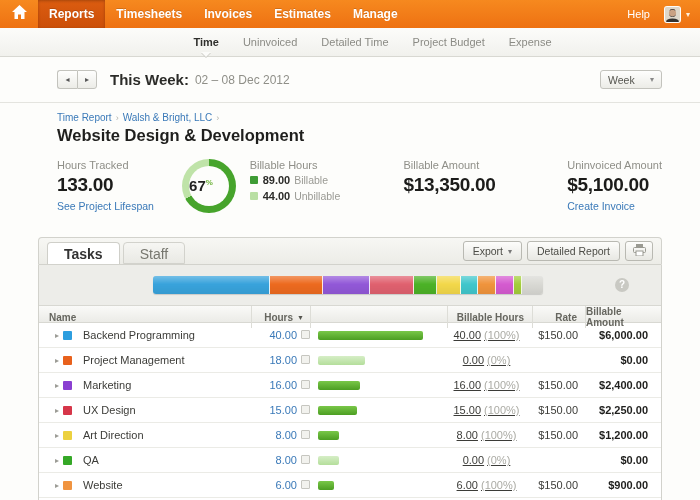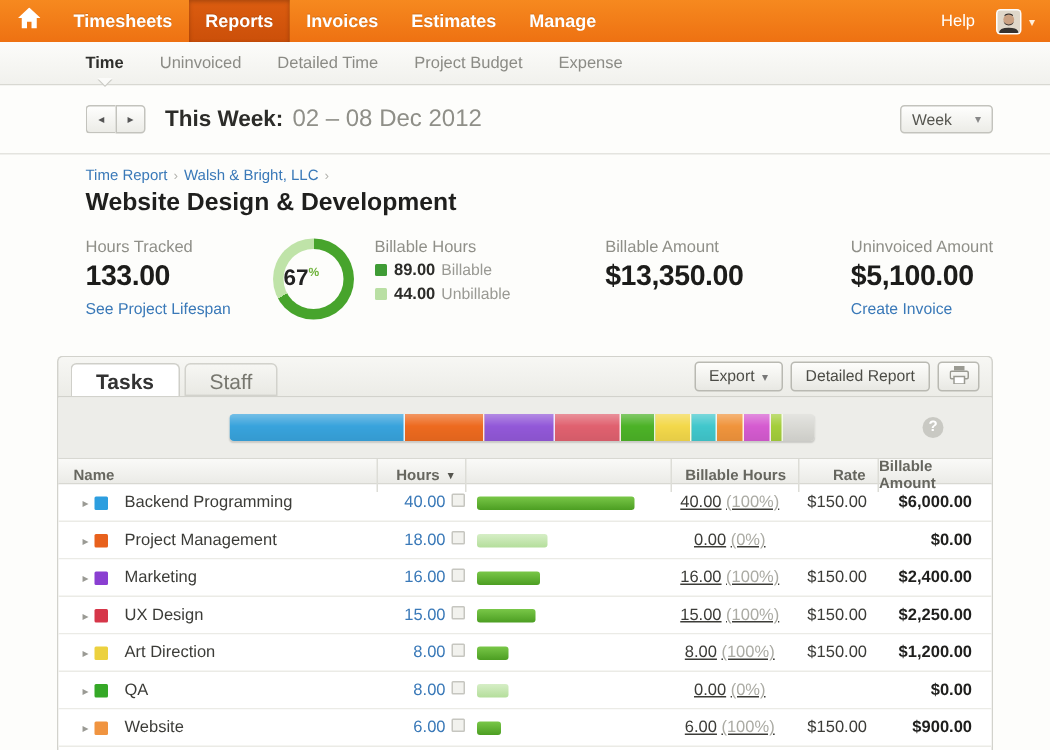--- a/index.html
+++ b/index.html
@@ -15,37 +15,37 @@
     text-shadow:0 -1px rgba(0,0,0,.15); cursor:pointer; white-space:nowrap; }
   .navitem.active { background:linear-gradient(180deg,#DC5D10,#CB4F09); box-shadow:inset 0 1px 3px rgba(0,0,0,.25); }
   .nav-right { margin-left:auto; display:flex; align-items:center; padding-right:10px; }
   .help { font-size:11px; color:#fff; margin-right:14px; cursor:pointer; }
   .avatar { width:17px; height:17px; border-radius:3px; border:1px solid rgba(255,255,255,.9);
     overflow:hidden; background:#e9e2d8; cursor:pointer; }
   .user-caret { font-size:8px; color:#ffeeda; margin-left:5px; cursor:pointer; }
 
   
   .subnav { height:29px; background:linear-gradient(180deg,#FCFCFA,#F1F1ED);
-    border-bottom:1px solid #D8D8D2; display:flex; padding-left:45px; }
+    border-bottom:1px solid #D8D8D2; display:flex; padding-left:45px;justify-content:center; }
   .subitem { position:relative; padding:0 12px; line-height:29px; font-size:11px; color:#8B8B85; cursor:pointer; }
   .subitem.active { color:#2f2f2c; font-weight:bold; }
   .subitem.active::after, .subitem.active::before { content:""; position:absolute; left:50%; bottom:-7px;
     transform:translateX(-50%); border:5px solid transparent; border-top-color:#C9C9C3; }
   .subitem.active::after { bottom:-6px; border-top-color:#fbfbf9; }
 
   
   .periodbar { height:46px; display:flex; align-items:center; padding:0 38px 0 57px;
     border-bottom:1px solid #E4E4DF; background:#FDFDFB; }
   .arrowgrp { display:flex; margin-right:13px; }
   .arrowbtn { width:20px; height:19px; font-size:8px; color:#555; background:linear-gradient(180deg,#FEFEFD,#ECECE7);
     border:1px solid #C3C3BD; cursor:pointer; display:flex; align-items:center; justify-content:center; }
   .arrowbtn:first-child { border-radius:3px 0 0 3px; border-right:none; }
   .arrowbtn:last-child { border-radius:0 3px 3px 0; }
   .period-label { font-size:15px; font-weight:bold; color:#2c2c29; margin-right:6px; }
-  .period-range { font-size:16px; color:#8F8F88; }
+  .period-range { font-size:12px; color:#8F8F88; }
   .week-select { margin-left:auto; width:62px; height:19px; font-size:10.5px; color:#55554f;
     background:linear-gradient(180deg,#FEFEFD,#ECECE7); border:1px solid #C3C3BD; border-radius:3px;
     display:flex; align-items:center; padding:0 7px; cursor:pointer; }
   .week-select .wcaret { margin-left:auto; font-size:8px; color:#888; }
 
   
   .content { padding:9px 38px 0 57px; }
   .breadcrumb { font-size:10px; }
   .breadcrumb a { color:#3A79B8; text-decoration:none; cursor:pointer; }
   .bsep { color:#b4b4ae; padding:0 4px; font-size:9px; }
@@ -129,22 +129,22 @@
 <div class="app">
 
   <header class="topnav">
     <div class="home-btn">
       <span>
         <svg width="15" height="14" viewBox="0 0 15 14">
             <path d="M7.5 0 L15 7 H12.5 V14 H9 V9.5 H6 V14 H2.5 V7 H0 Z" fill="#fff"></path>
           </svg>
       </span>
     </div>
+    <div class="navitem active">Reports</div>
     <div class="navitem">Timesheets</div>
-    <div class="navitem active">Reports</div>
     <div class="navitem">Invoices</div>
     <div class="navitem">Estimates</div>
     <div class="navitem">Manage</div>
     <div class="nav-right">
       <span class="help">Help</span>
       <span class="avatar">
         <svg width="15" height="15" viewBox="0 0 15 15">
             <rect width="15" height="15" fill="#dfd7ca"></rect>
             <circle cx="7.5" cy="6" r="3.6" fill="#caa183"></circle>
             <path d="M4 6.2 Q4 10 7.5 10 Q11 10 11 6.2 Q11 9 7.5 9.4 Q4 9 4 6.2Z" fill="#3a3230"></path>

